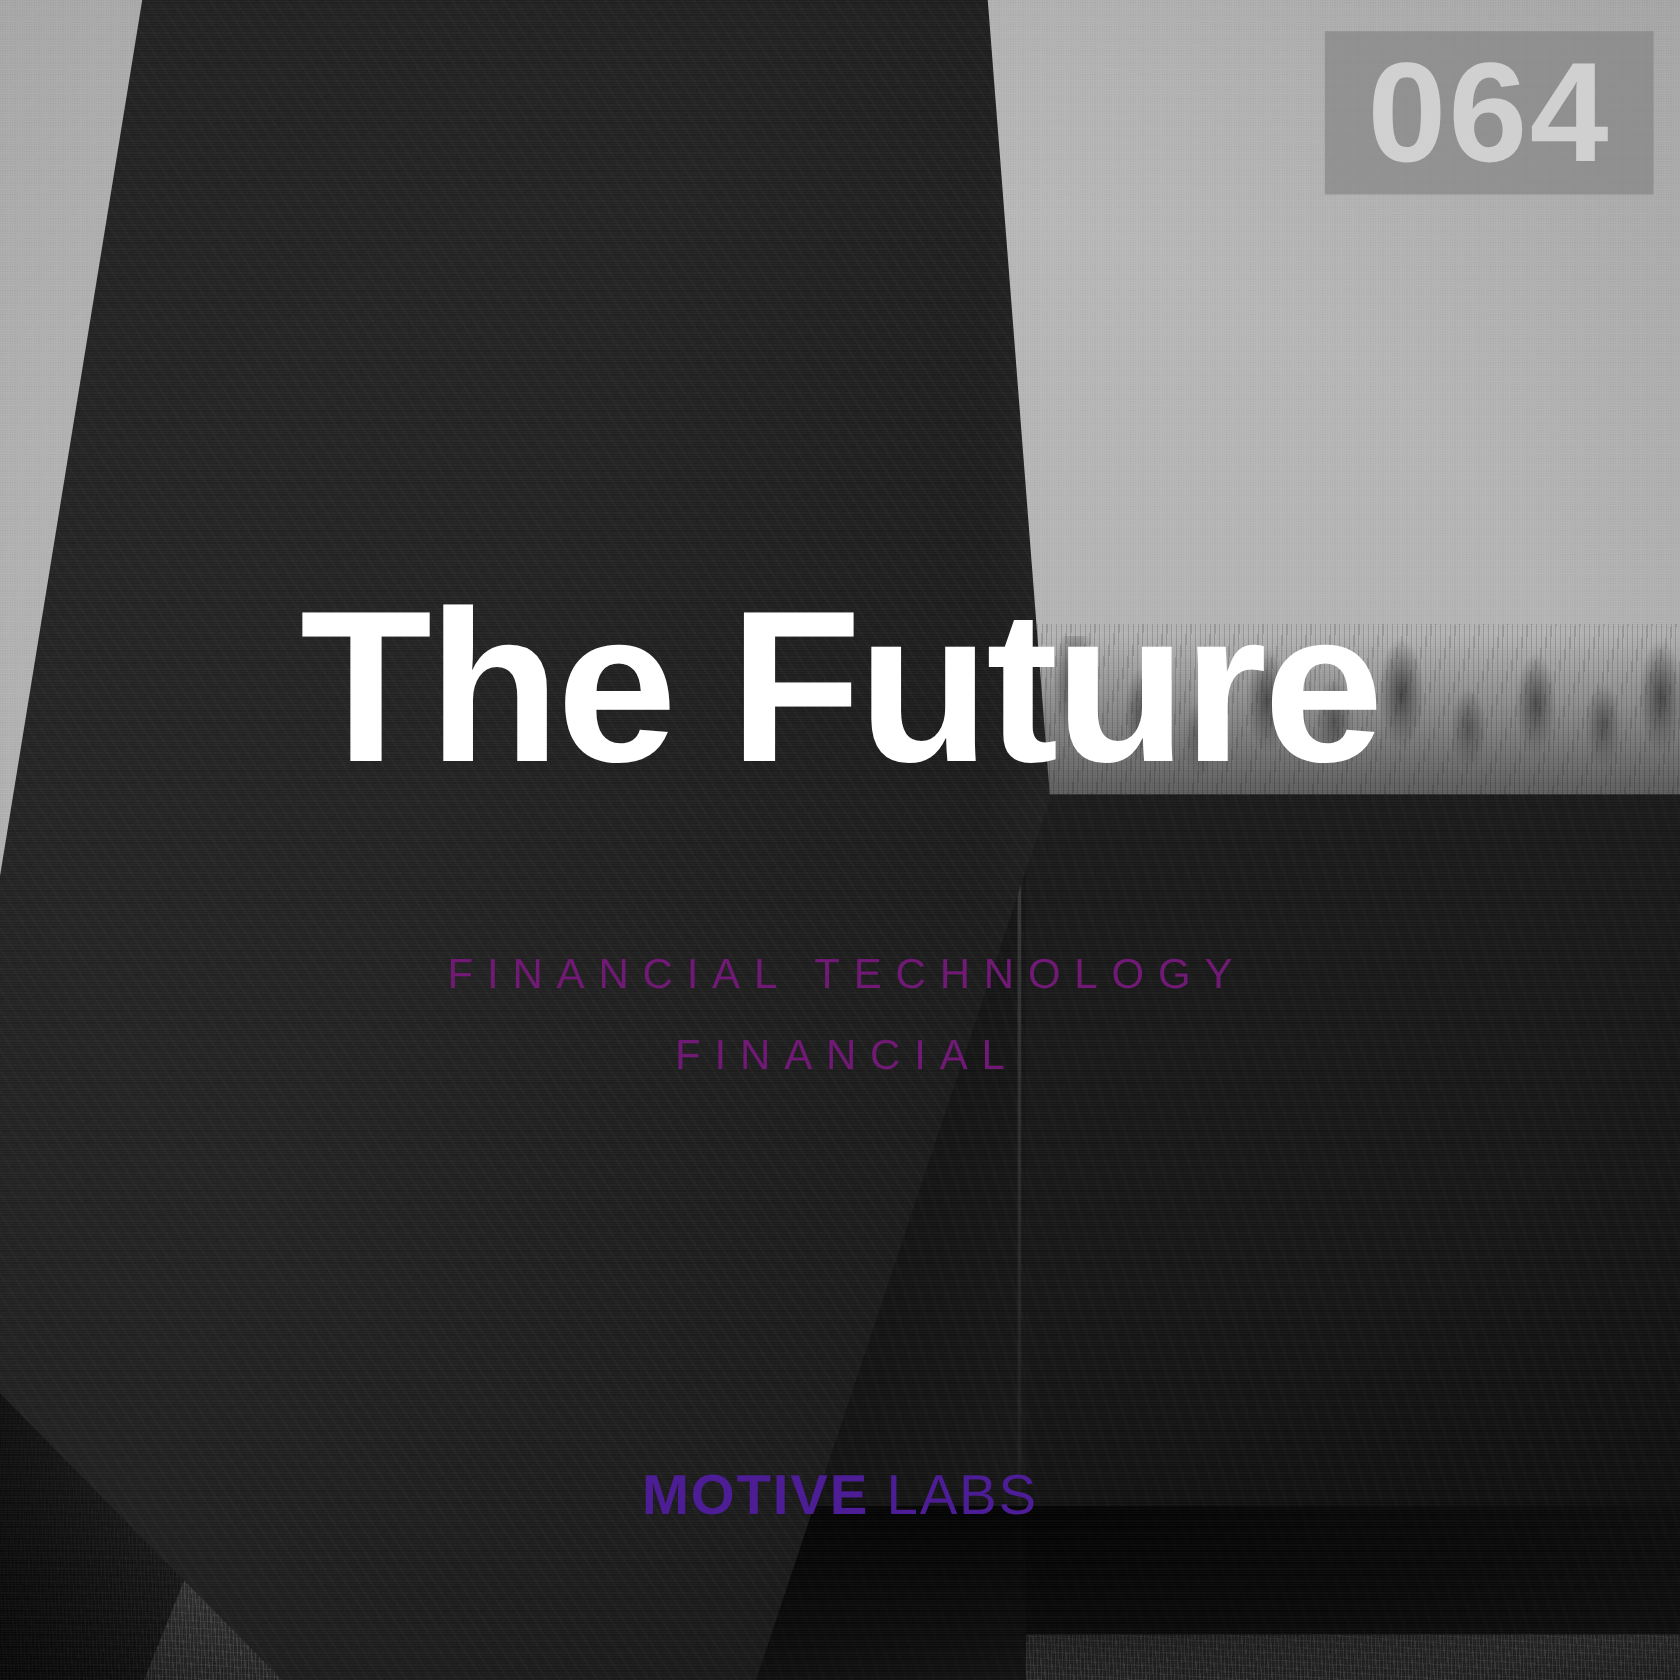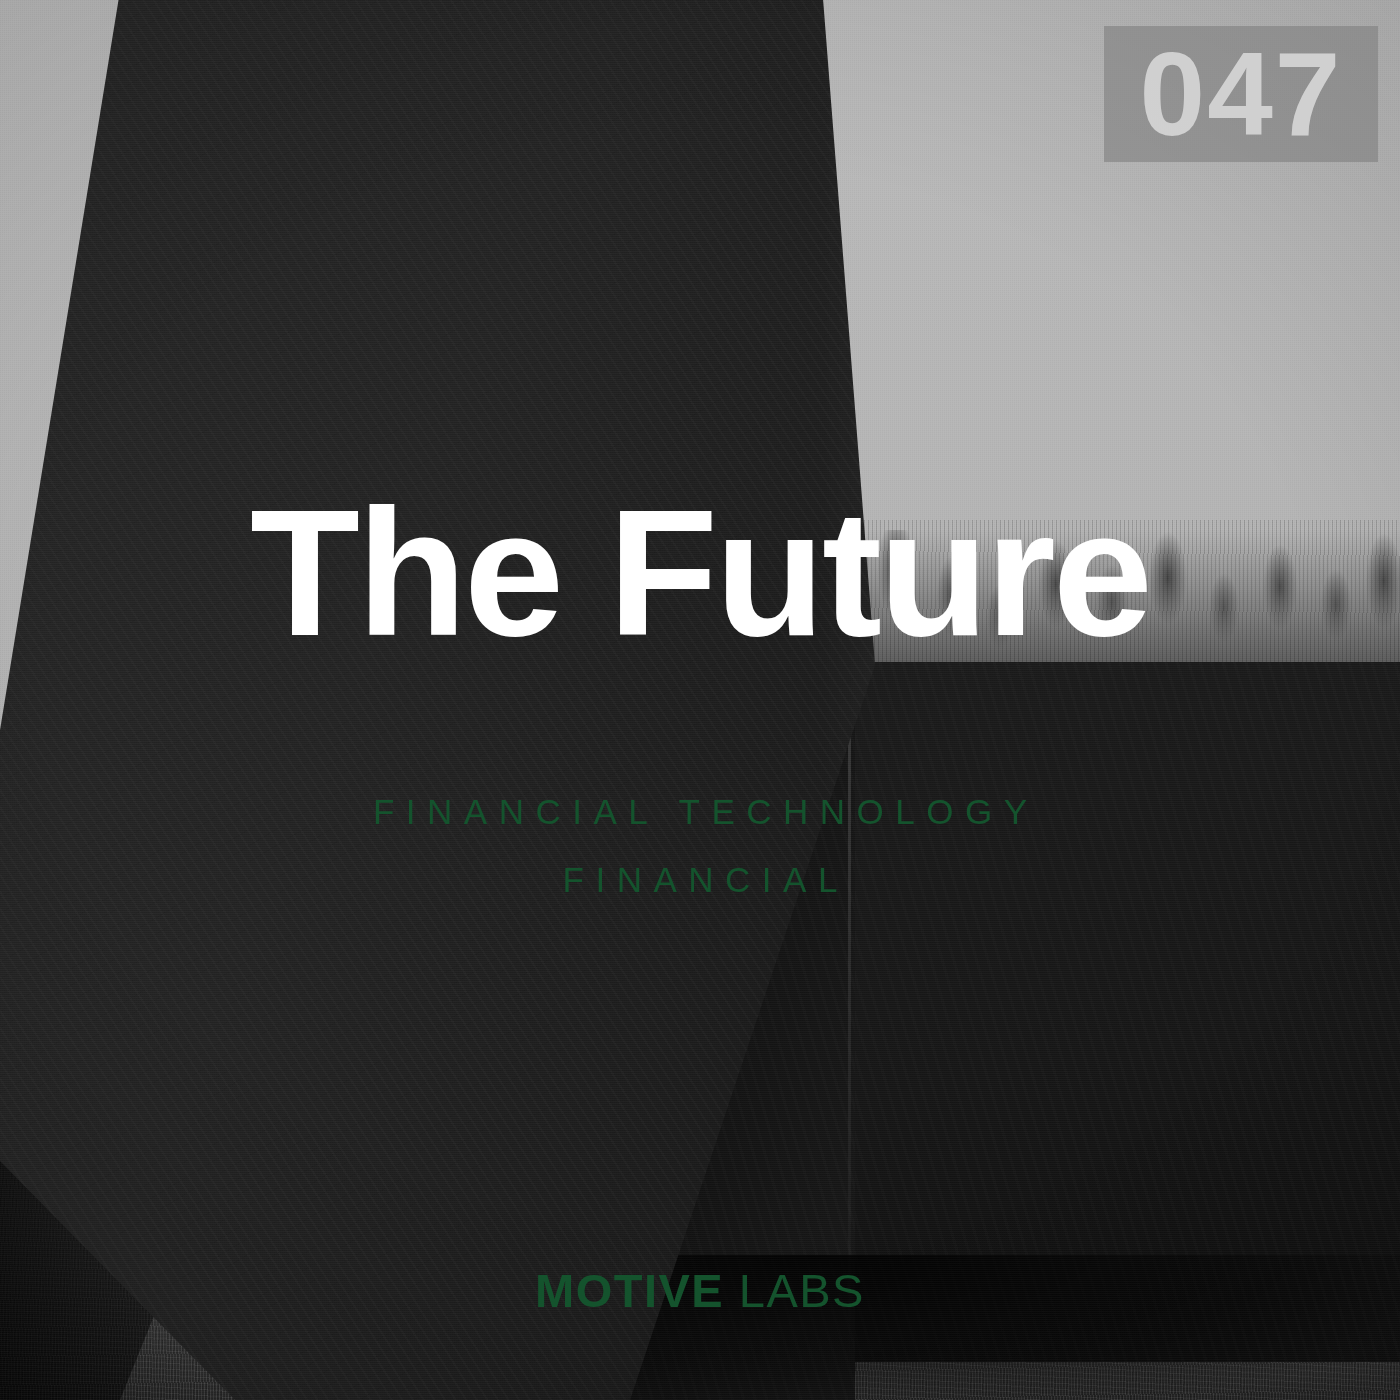--- a/index.html
+++ b/index.html
@@ -234,39 +234,38 @@
     line-height: 1.08;
     letter-spacing: -3px;
     font-family: "Liberation Sans", sans-serif;
   }
   .title .ln { display: block; }
 
   .subtitle {
     position: absolute;
     left: 0; right: 0;
     top: 778px;
-    color: #14532d;
+    color: #701a75;
     font-size: 35px;
     font-weight: 300;
     letter-spacing: 11.5px;
     line-height: 1.95;
     font-family: "Liberation Sans", sans-serif;
   }
   .subtitle .ln { display: block; text-indent: 11.5px; }
 
   .footer {
     position: absolute;
     left: 0; right: 0;
     top: 1222px;
-    color: #14532d;
+    color: #4c1d95;
     font-size: 47px;
     letter-spacing: 1.5px;
     line-height: 1;
     font-family: "Liberation Sans", sans-serif;
-    margin-top: 45px;
   }
   .footer .b { font-weight: 700; }
   .footer .l { font-weight: 300; }
 </style>
 </head>
 <body>
 
 <div id="cover">
 
   <div class="photo">
@@ -292,21 +291,21 @@
     <div class="slab">
       <div class="grain"></div>
       <div class="hi"></div>
     </div>
 
     <div class="grade"></div>
     <div class="grain-global"></div>
   </div>
 
   <div class="badge">
-    <span class="badge-num">047</span>
+    <span class="badge-num">064</span>
   </div>
 
   <div class="textwrap">
 
     <h1 class="title">
       <span class="ln">The Future</span>
     </h1>
 
     <div class="subtitle">
       <span class="ln">FINANCIAL TECHNOLOGY</span>

